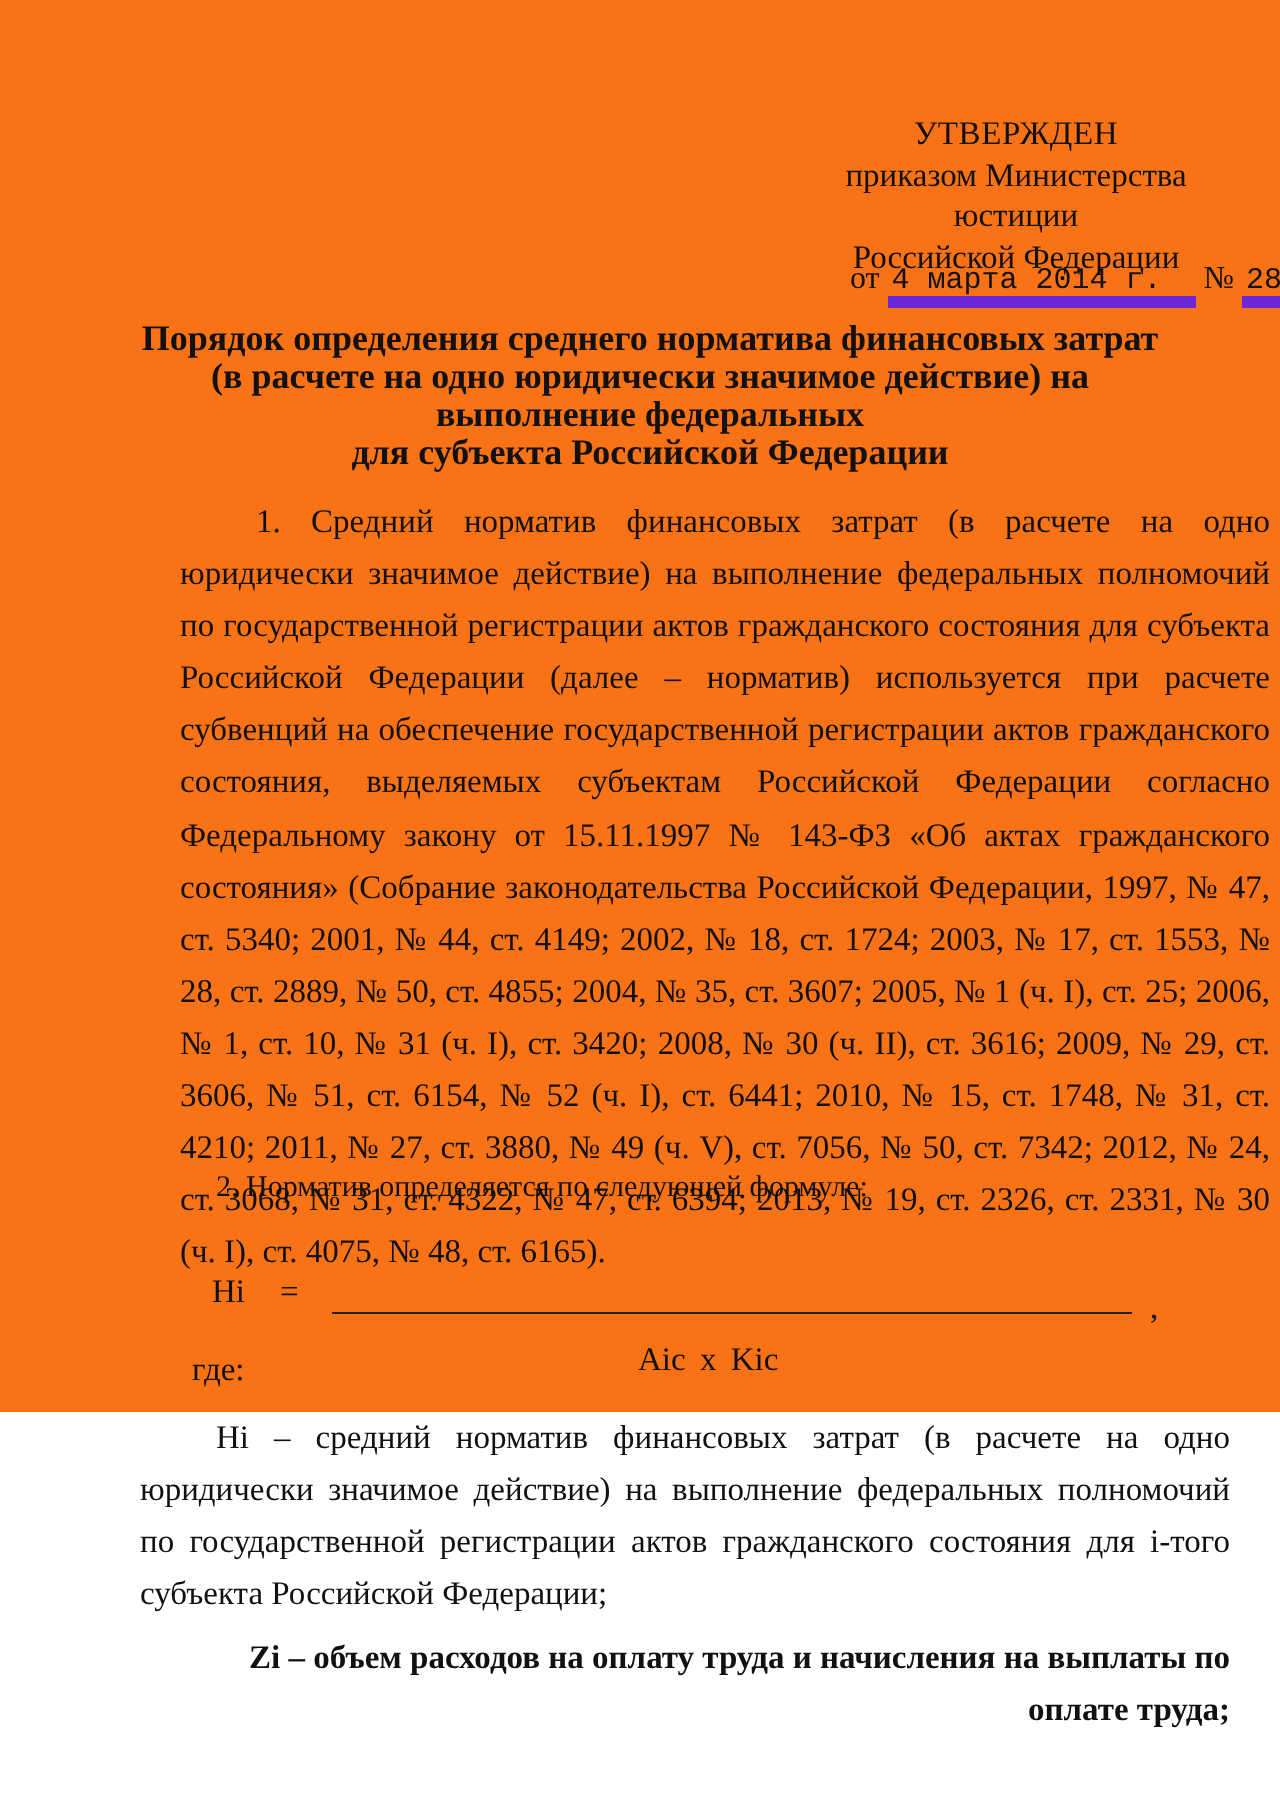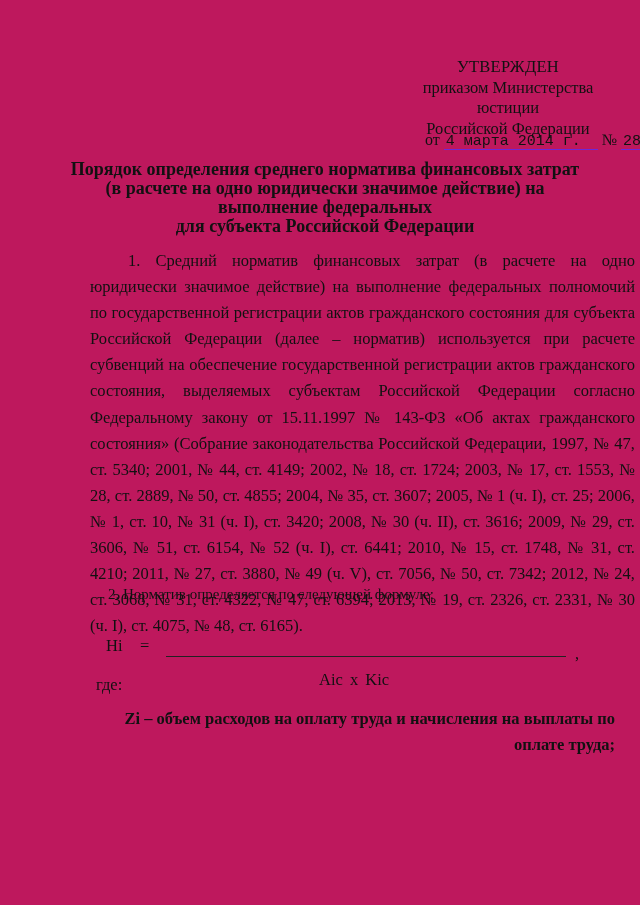--- a/index.html
+++ b/index.html
@@ -11,22 +11,22 @@
       width: 640px;
       height: 905px;
       position: relative;
       overflow: hidden;
       color: #111111;
       font-family: "Liberation Serif", "DejaVu Serif", serif;
     }
     .page {
       position: absolute;
       left: 0; top: 0;
-      width: 640px; height: 905px;
-      background: #be185d;
+      width: 640px; height: 706px;
+      background: #f97316;
     }
     
     .approval {
       position: absolute;
       left: 398px;
       top: 57px;
       width: 220px;
       text-align: center;
       font-size: 16.5px;
       line-height: 20.5px;
@@ -39,21 +39,21 @@
       font-size: 16px;
       white-space: nowrap;
     }
     .order-line .lbl {
       font-family: "Liberation Serif", serif;
     }
     .order-line .fill {
       font-family: "Liberation Mono", "DejaVu Sans Mono", monospace;
       font-size: 15px;
       display: inline-block;
-      border-bottom: 1px solid #6d28d9;
+      border-bottom: 6px solid #6d28d9;
       padding: 0 2px;
       line-height: 15px;
     }
     .order-line .fill.date { width: 150px; }
     .order-line .fill.num { width: 40px; }
     
     .title {
       position: absolute;
       left: 60px;
       top: 160px;
@@ -181,16 +181,17 @@
     <span class="lhs">Hi</span>
     <span class="eq">=</span>
     <span class="bar"></span>
     <span class="comma">,</span>
     <span class="denominator">Aic x Kic</span>
   </div>
 
   <div class="where">где:</div>
 
   <div class="defs">
+    <p class="p">Hi – средний норматив финансовых затрат (в расчете на одно юридически значимое действие) на выполнение федеральных полномочий по государственной регистрации актов гражданского состояния для i-того субъекта Российской Федерации;</p>
     <p class="p short">Zi – объем расходов на оплату труда и начисления на выплаты по оплате труда;</p>
   </div>
 
 </div>
 
 </body></html>

